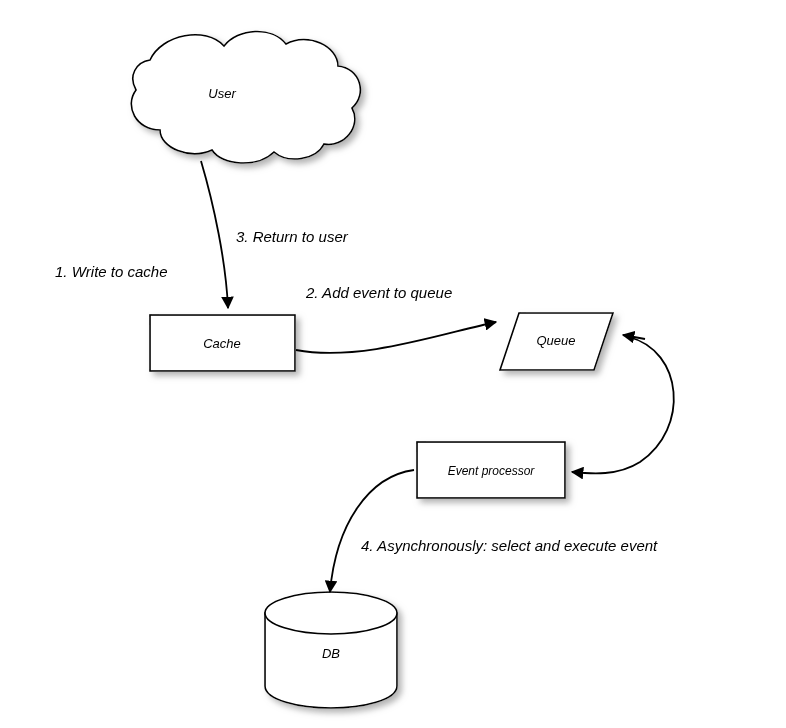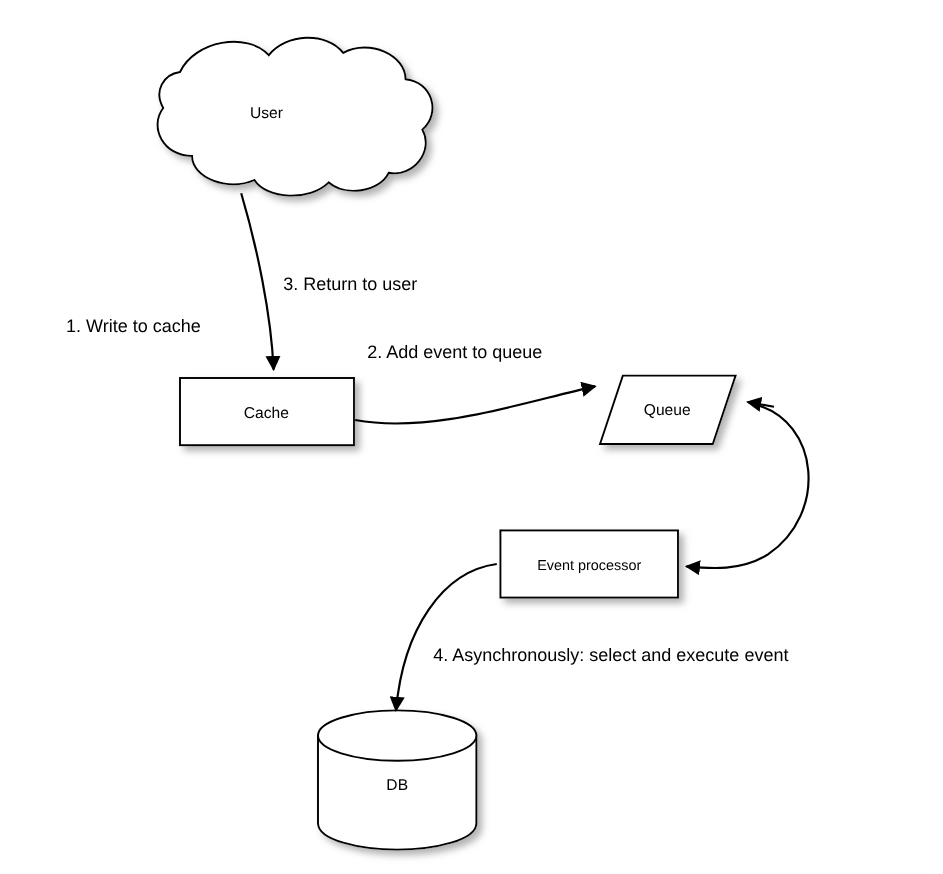--- a/index.html
+++ b/index.html
@@ -11,20 +11,21 @@
     width: 786px;
     height: 728px;
     font-family: "Liberation Sans", sans-serif;
     color: #000000;
     overflow: hidden;
   }
   #diagram-root {
     position: relative;
     width: 786px;
     height: 728px;
+    font-style: italic;
   }
   svg#diagram-canvas {
     position: absolute;
     left: 0;
     top: 0;
     width: 786px;
     height: 728px;
   }
   .node-label {
     font-family: "Liberation Sans", sans-serif;

